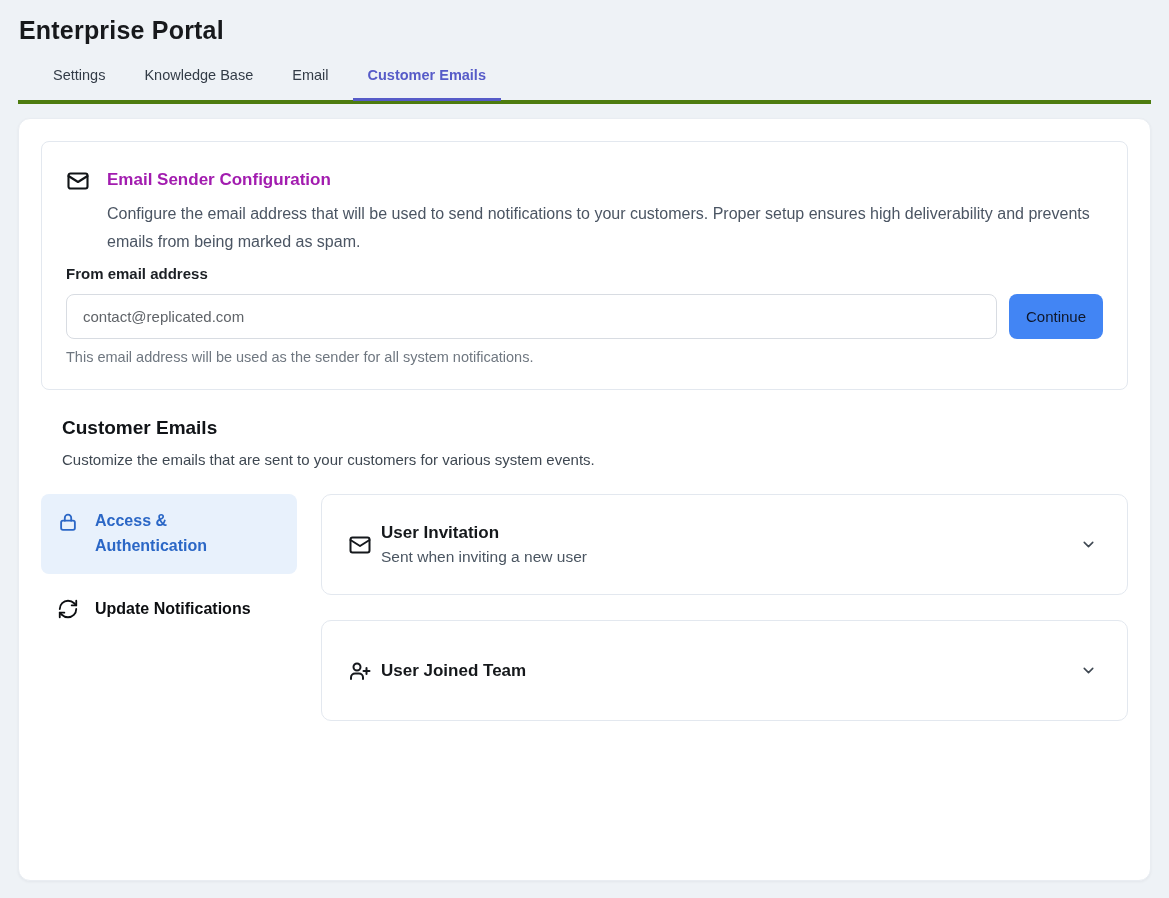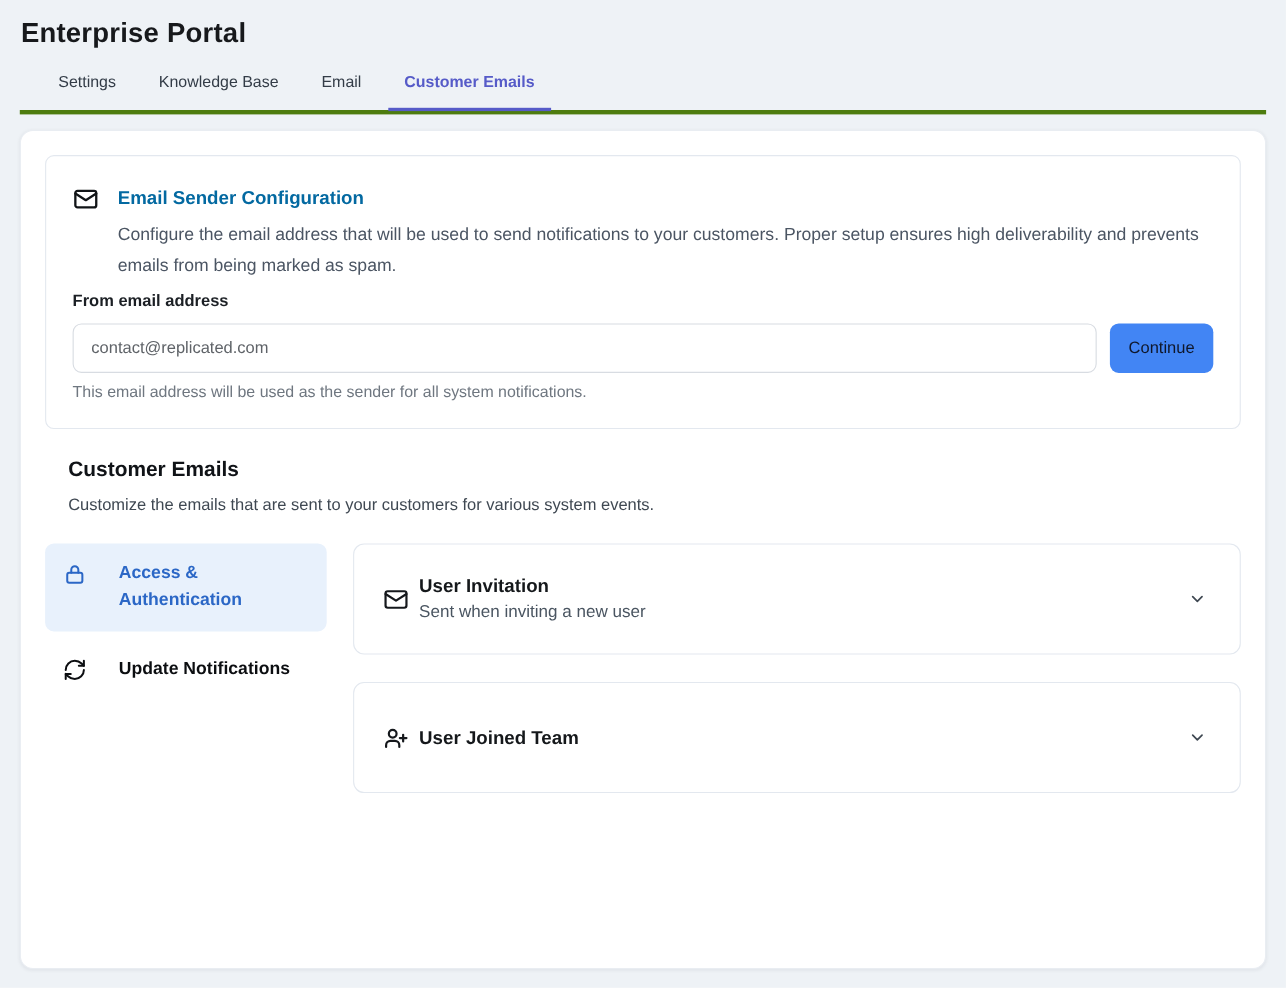--- a/index.html
+++ b/index.html
@@ -51,21 +51,21 @@
   }
 
   
   .email-card {
     border: 1px solid #e3e8ef;
     border-radius: 8px;
     padding: 26px 24px 24px 24px;
   }
   .email-card-head { display: flex; align-items: flex-start; gap: 17px; }
   .email-card-head .icon { flex: 0 0 auto; color: #111417; margin-top: 1px; }
-  .email-card-title { font-size: 17px; font-weight: 700; color: #0369a1; padding-top: 2px; }
+  .email-card-title { font-size: 17px; font-weight: 700; color: #a21caf; padding-top: 2px; }
   .email-card-desc {
     margin: 7px 0 0 41px;
     font-size: 16px;
     line-height: 1.72;
     color: #4b5563;
     max-width: 985px;
   }
   .from-label { margin-top: 10px; font-size: 15px; font-weight: 700; color: #1b1f24; }
   .input-row { display: flex; gap: 12px; margin-top: 12px; align-items: stretch; }
   .email-input {
@@ -99,21 +99,21 @@
   .section-title { font-size: 19px; font-weight: 800; color: #101317; }
   .section-subtitle { margin-top: 12px; font-size: 15px; color: #3f4852; }
 
   .content-grid { display: flex; gap: 24px; margin-top: 26px; }
 
   
   .cat-sidebar { width: 256px; flex: 0 0 256px; }
   .cat-item {
     display: flex;
     align-items: flex-start;
-    gap: 29px;
+    gap: 16px;
     padding: 15px 16px;
     border-radius: 8px;
     cursor: pointer;
   }
   .cat-item .icon { flex: 0 0 auto; margin-top: 2px; }
   .cat-item.active { background: #e8f1fc; color: #2b67c6; }
   .cat-item.active .cat-label { color: #2b67c6; font-weight: 600; }
   .cat-label { font-size: 16px; line-height: 1.55; }
   .cat-item.plain { margin-top: 13px; padding: 12px 16px; color: #0c0e11; text-align: center; }
   .cat-item.plain .cat-label { font-weight: 700; color: #0c0e11; line-height: 1.2; }

